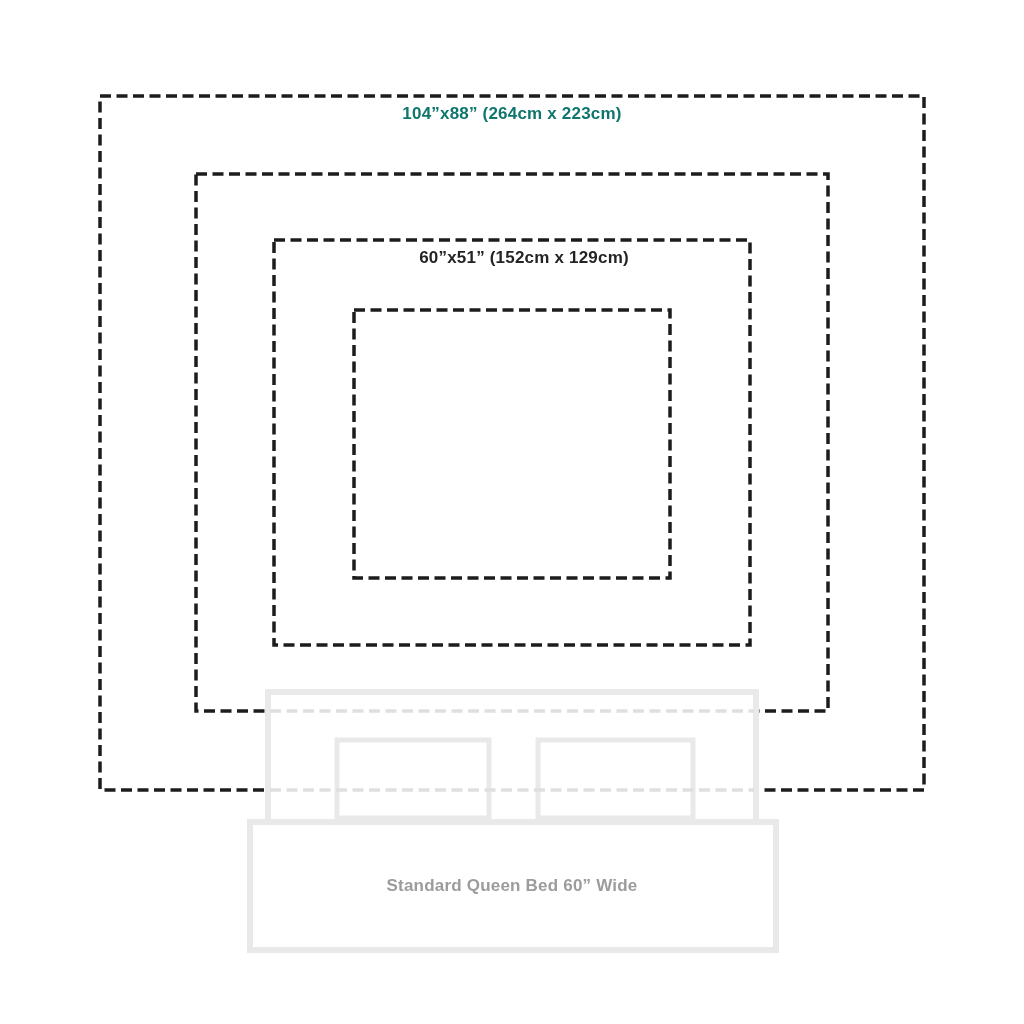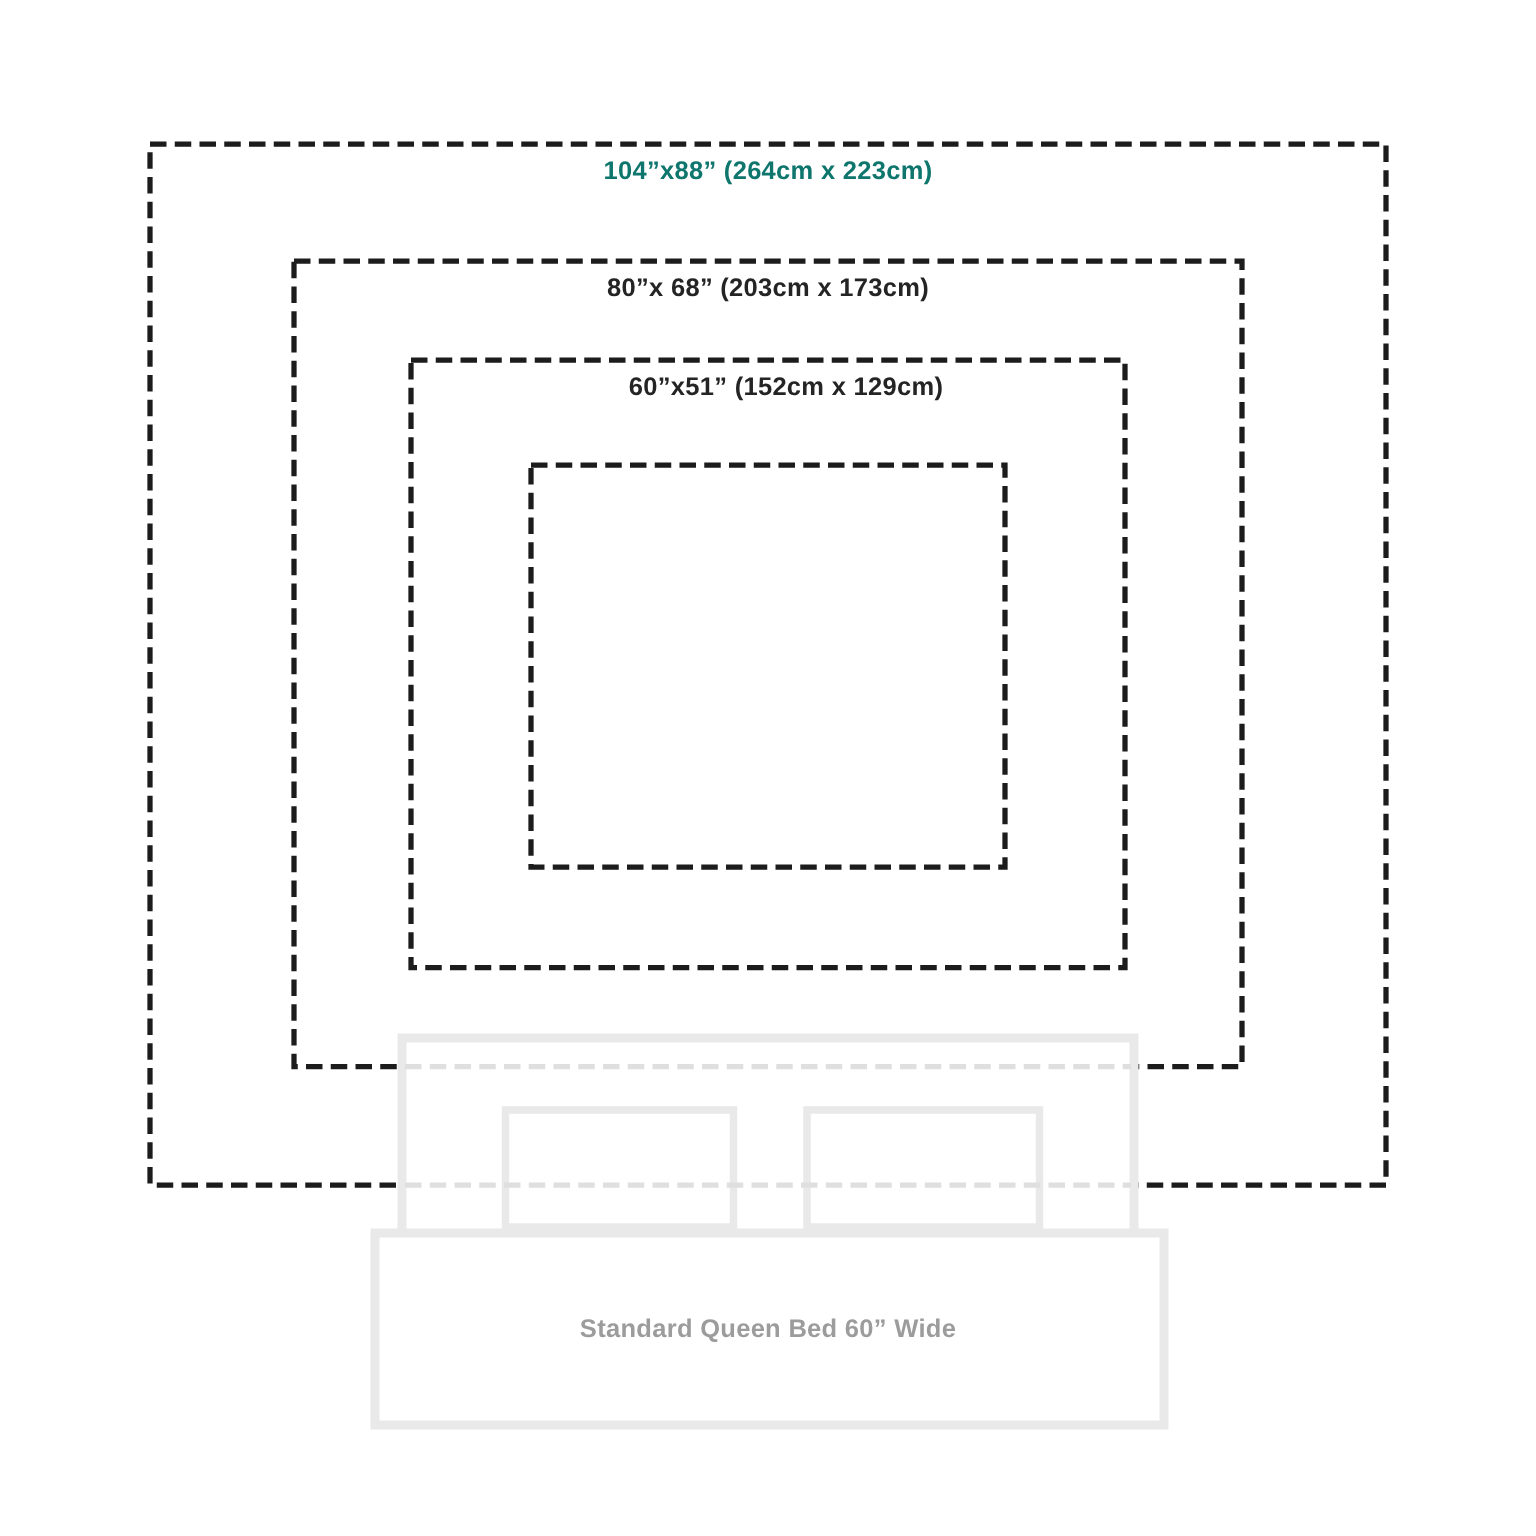--- a/index.html
+++ b/index.html
@@ -48,19 +48,18 @@
       <rect x="268" y="692" width="488" height="133" fill="#ffffff" stroke="#e9e9e9" stroke-width="6"></rect>
       <rect x="337" y="740" width="152" height="78" fill="#ffffff" stroke="#e9e9e9" stroke-width="5"></rect>
       <rect x="538" y="740" width="155" height="78" fill="#ffffff" stroke="#e9e9e9" stroke-width="5"></rect>
       <rect x="250" y="822" width="526" height="128" fill="#ffffff" stroke="#e9e9e9" stroke-width="6"></rect>
       <line x1="270" x2="754" y1="790" y2="790" stroke="#dfdfdf" stroke-width="3.5" stroke-dasharray="11 5.5"></line>
       <line x1="270" x2="754" y1="711" y2="711" stroke="#dfdfdf" stroke-width="3.5" stroke-dasharray="11 5.5"></line>
     </svg>
 
   <div class="size-label" style="top: 103px; color: #0f766e;">104”x88” (264cm x 223cm)</div>
 
-  <div class="size-label" style="top: 181px; color: rgb(36, 36, 36);">80”x 68” (203cm x 173cm)</div>
 
   <div class="size-label" style="top: 247px; color: rgb(36, 36, 36); padding-left: 12px;">60”x51” (152cm x 129cm)</div>
 
 
   <div class="size-label bed-label" style="top: 875px; color: rgb(156, 156, 156);">Standard Queen Bed 60” Wide</div>
 </div>
 
 </body></html>

